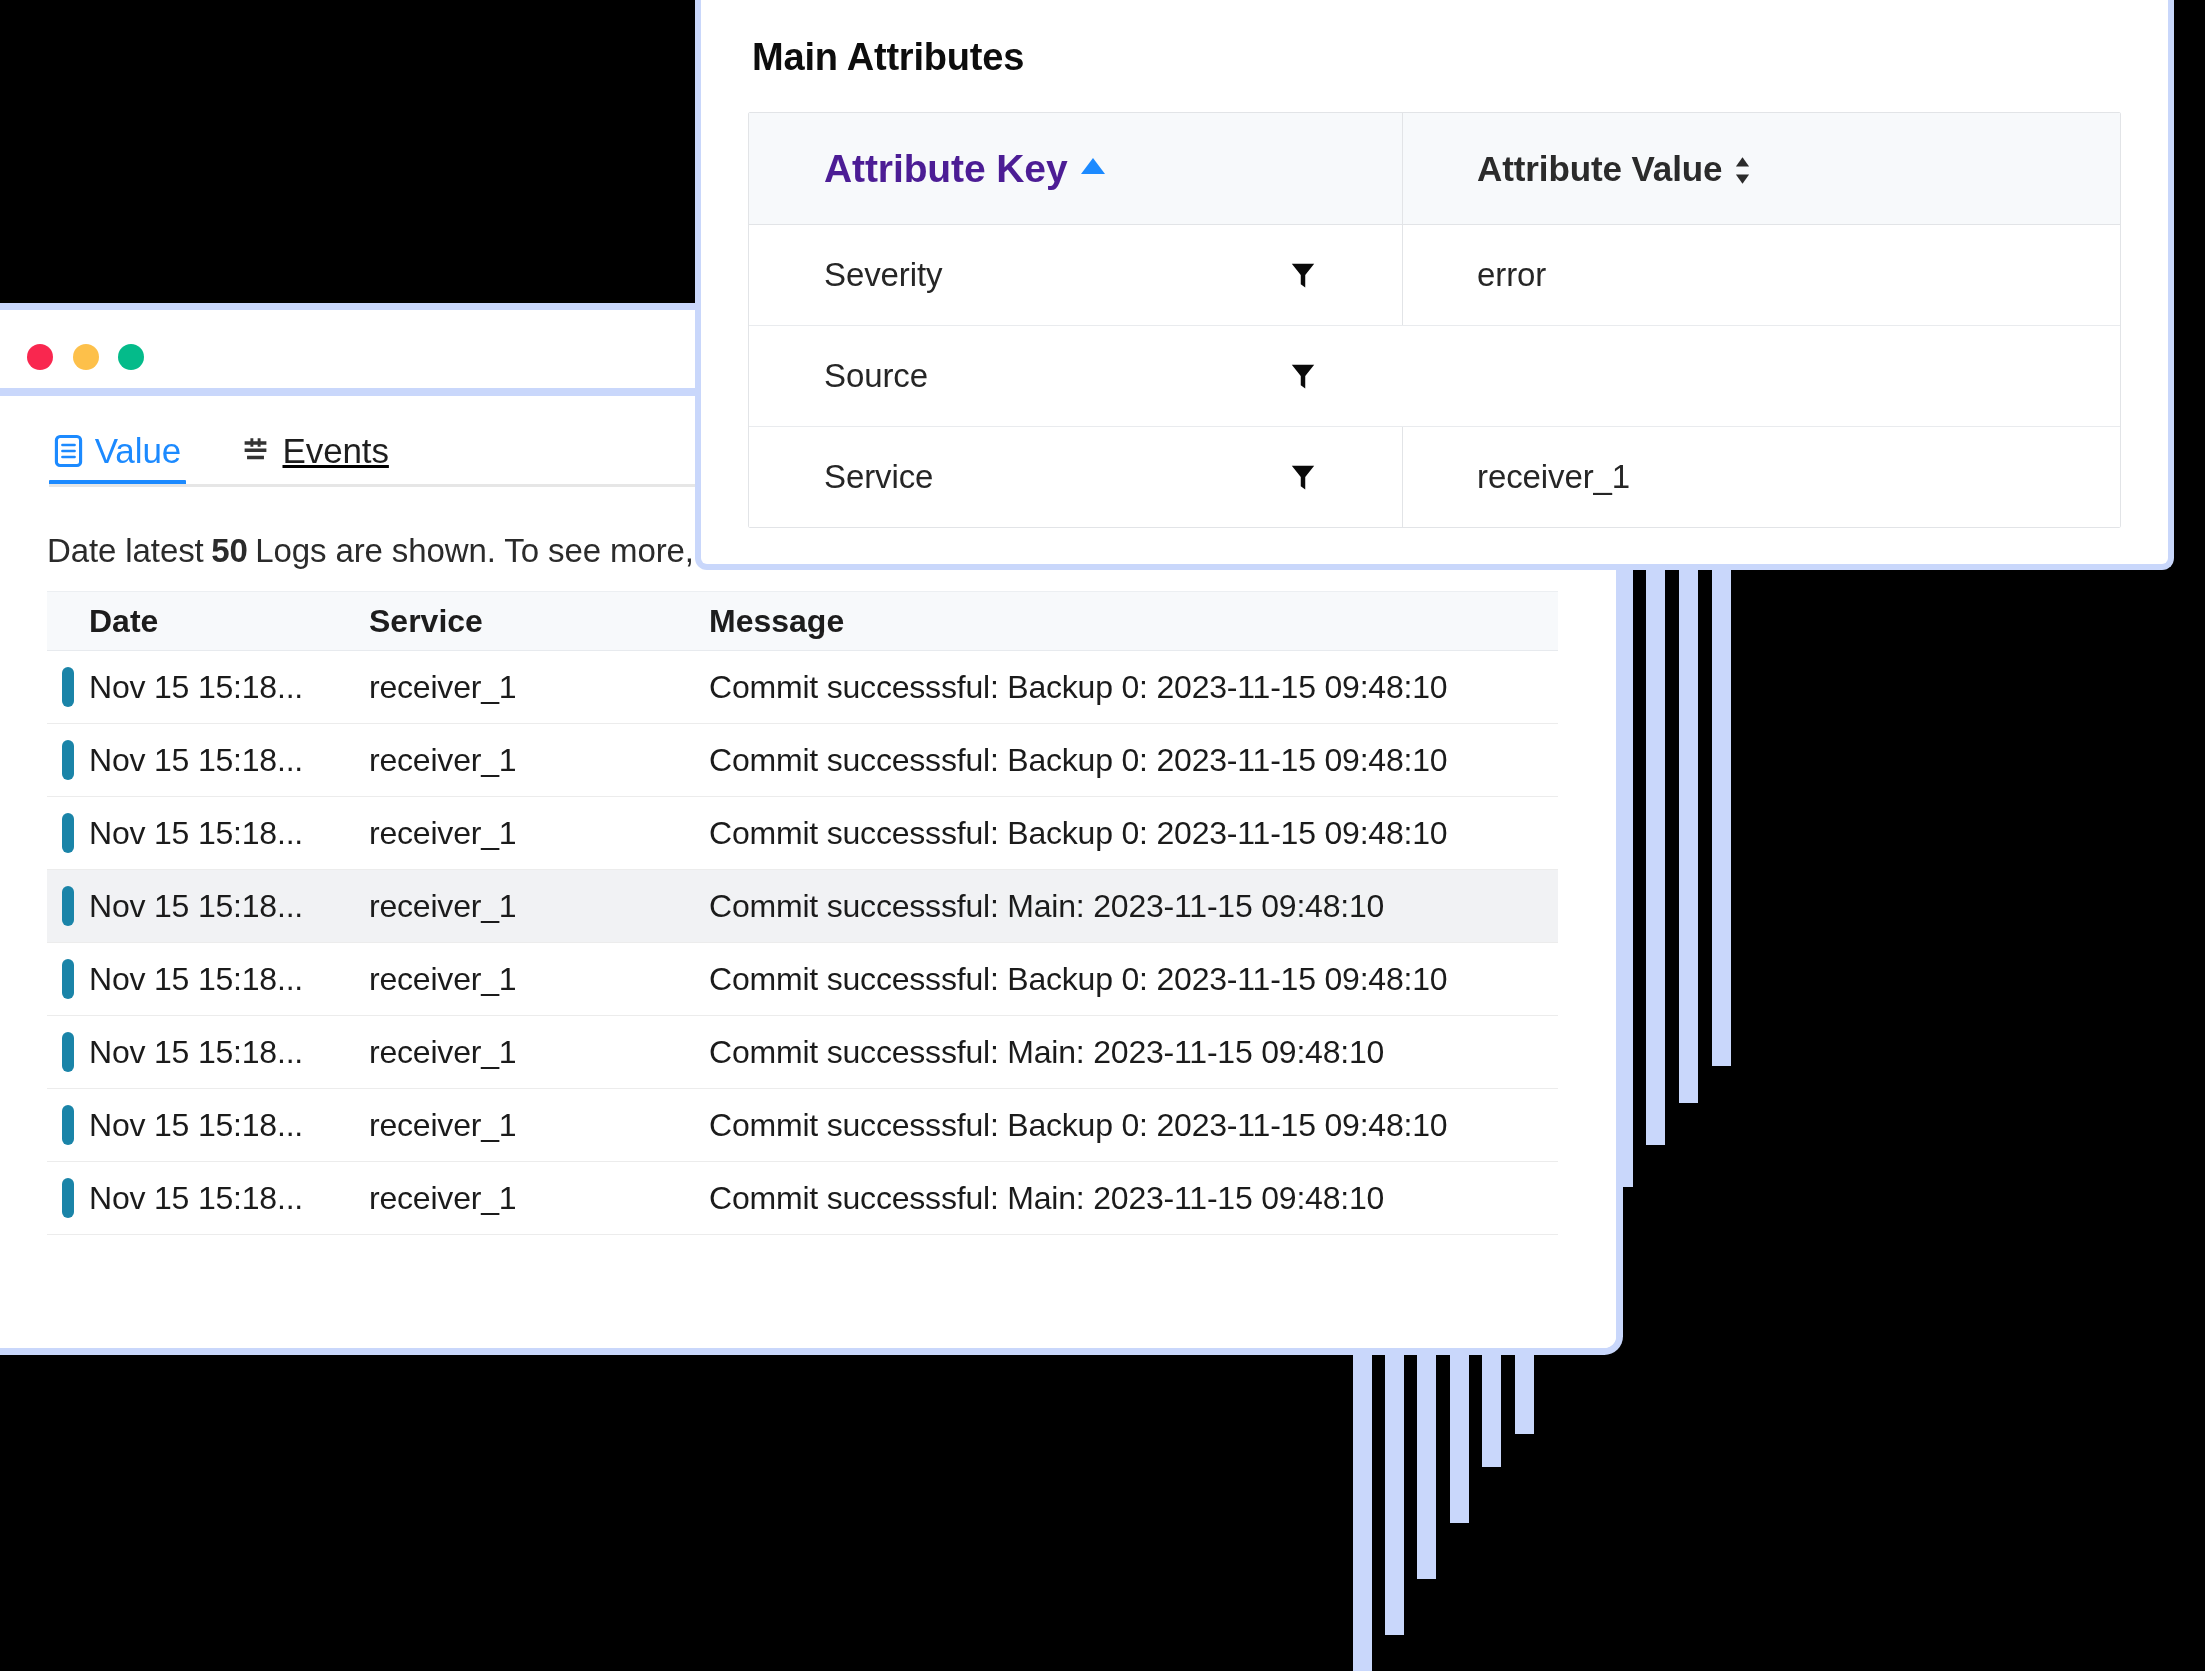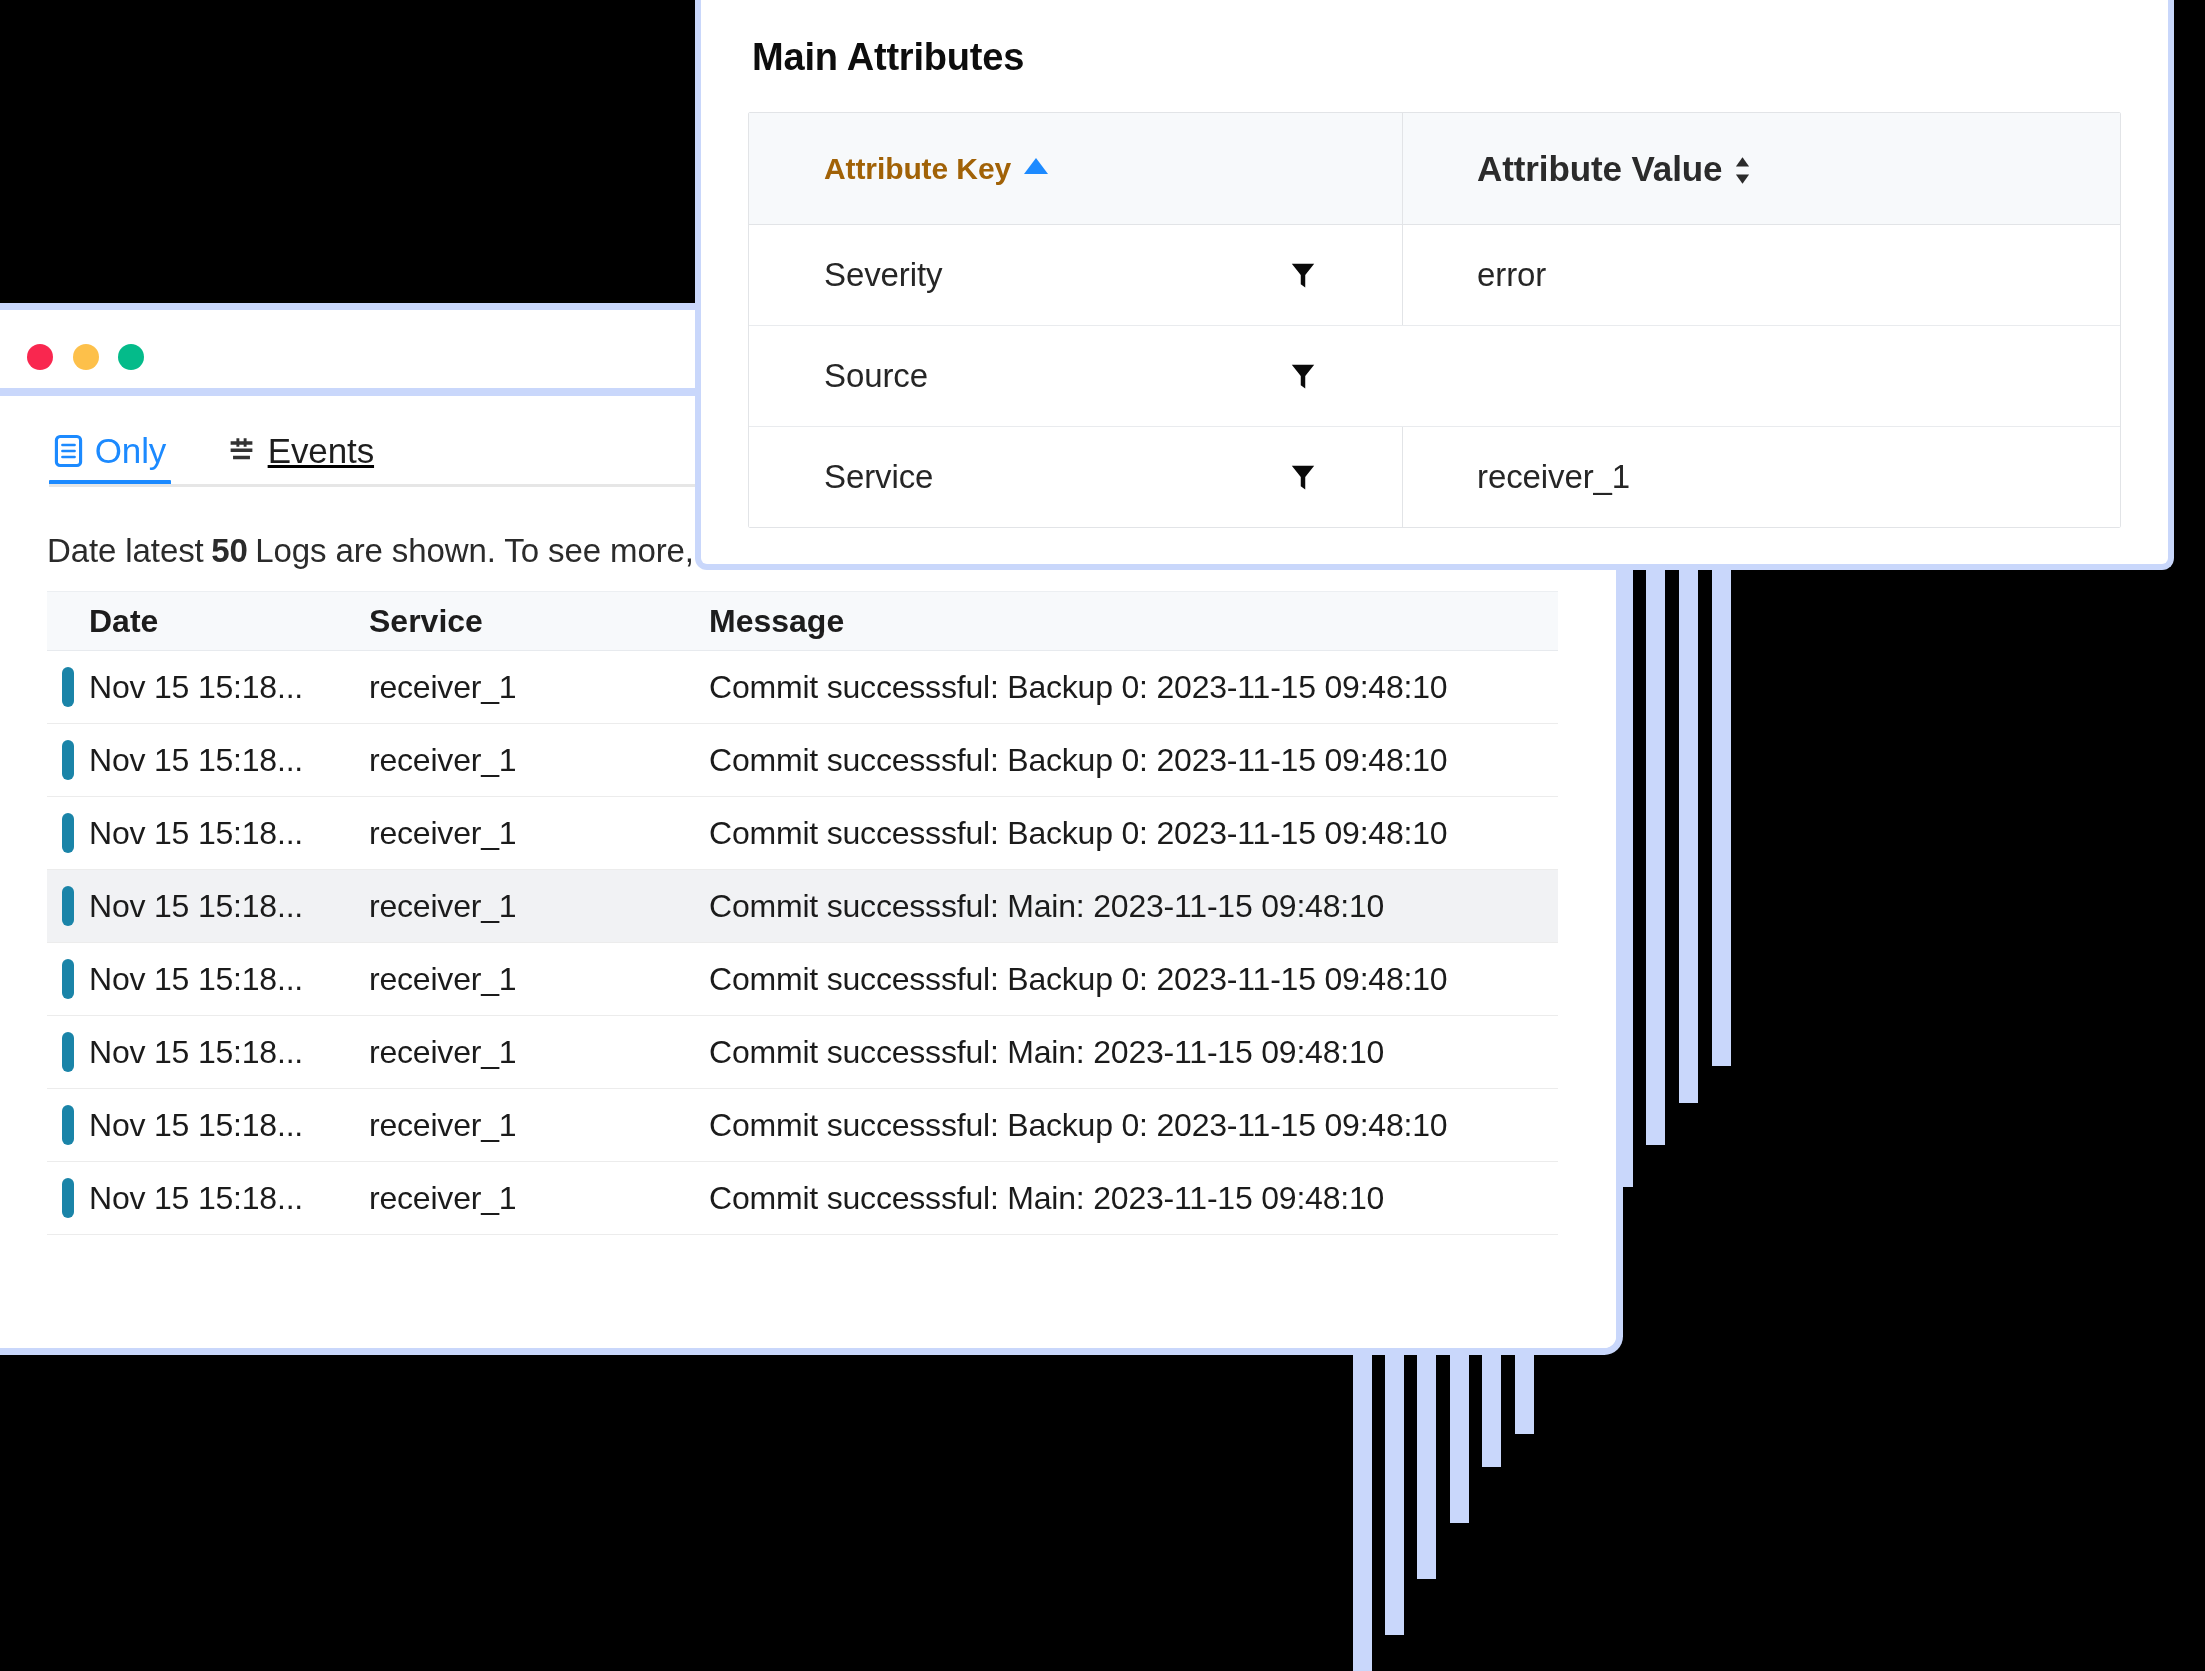--- a/index.html
+++ b/index.html
@@ -82,21 +82,21 @@
   }
   #attr-title{font-size:38px;font-weight:700;color:#0d0d0d;padding:55px 0 0 51px;letter-spacing:-0.2px;}
   #attr-table{margin:33px 47px 0 47px;border:1.9px solid #e2e4e7;border-radius:1.9px;overflow:hidden;}
   .attr-head{display:flex;background:#f7f9fb;height:111px;align-items:center;border-bottom:1.9px solid #e2e4e7;}
   .attr-row{display:flex;height:100px;align-items:center;border-bottom:1.9px solid #e9ebee;background:#fff;}
   .attr-row:last-child{border-bottom:none;}
   .ac-key{width:653px;flex:0 0 653px;display:flex;align-items:center;
           padding-left:75px;box-sizing:border-box;position:relative;}
   .ac-val{flex:1 1 auto;padding-left:74px;box-sizing:border-box;border-left:1.9px solid #e2e4e7;height:100%;display:flex;align-items:center;}
   .attr-head .ac-val{border-left:1.9px solid #e2e4e7;}
-  .hdr-key{font-size:30px;font-weight:700;color:#a16207;letter-spacing:-0.1px;}
+  .hdr-key{font-size:39px;font-weight:700;color:#4c1d95;letter-spacing:-0.1px;}
   .hdr-val{font-size:35px;font-weight:700;color:#2b2b2b;letter-spacing:-0.1px;}
   .sort-asc{display:inline-block;margin-left:13px;width:0;height:0;
             border-left:12px solid transparent;border-right:12px solid transparent;
             border-bottom:16px solid #1c8aff;position:relative;top:-2.8px;}
   .sort-both{display:inline-block;margin-left:12px;width:17px;height:29px;position:relative;top:1.9px;}
   .attr-key-text{font-size:33px;color:#262626;letter-spacing:-0.1px;}
   .attr-val-text{font-size:33px;color:#262626;letter-spacing:-0.1px;}
   .filter-icon{position:absolute;right:86px;width:26px;height:28px;}
 </style>
 </head>
@@ -133,21 +133,21 @@
     <div id="tabs">
       <div class="tab active">
         <span class="icon-logs">
           <svg viewBox="0 0 24 28" width="29" height="34">
             <rect x="2" y="2" width="20" height="24" rx="3" fill="none" stroke="#1c8aff" stroke-width="2.6"></rect>
             <line x1="7" y1="9" x2="17" y2="9" stroke="#1c8aff" stroke-width="2.2" stroke-linecap="round"></line>
             <line x1="7" y1="14" x2="17" y2="14" stroke="#1c8aff" stroke-width="2.2" stroke-linecap="round"></line>
             <line x1="7" y1="19" x2="17" y2="19" stroke="#1c8aff" stroke-width="2.2" stroke-linecap="round"></line>
           </svg>
         </span>
-        <span class="tab-label">Only</span>
+        <span class="tab-label">Value</span>
         <div class="tab-underline"></div>
       </div>
 
       <div class="tab">
         <span class="icon-events">
           <svg viewBox="0 0 24 24" width="29" height="31">
             <line x1="3" y1="5" x2="21" y2="5" stroke="#333" stroke-width="3"></line>
             <line x1="3" y1="11" x2="21" y2="11" stroke="#333" stroke-width="3"></line>
             <line x1="5" y1="17" x2="19" y2="17" stroke="#333" stroke-width="3"></line>
             <line x1="9" y1="1" x2="9" y2="8" stroke="#333" stroke-width="2.4"></line>

